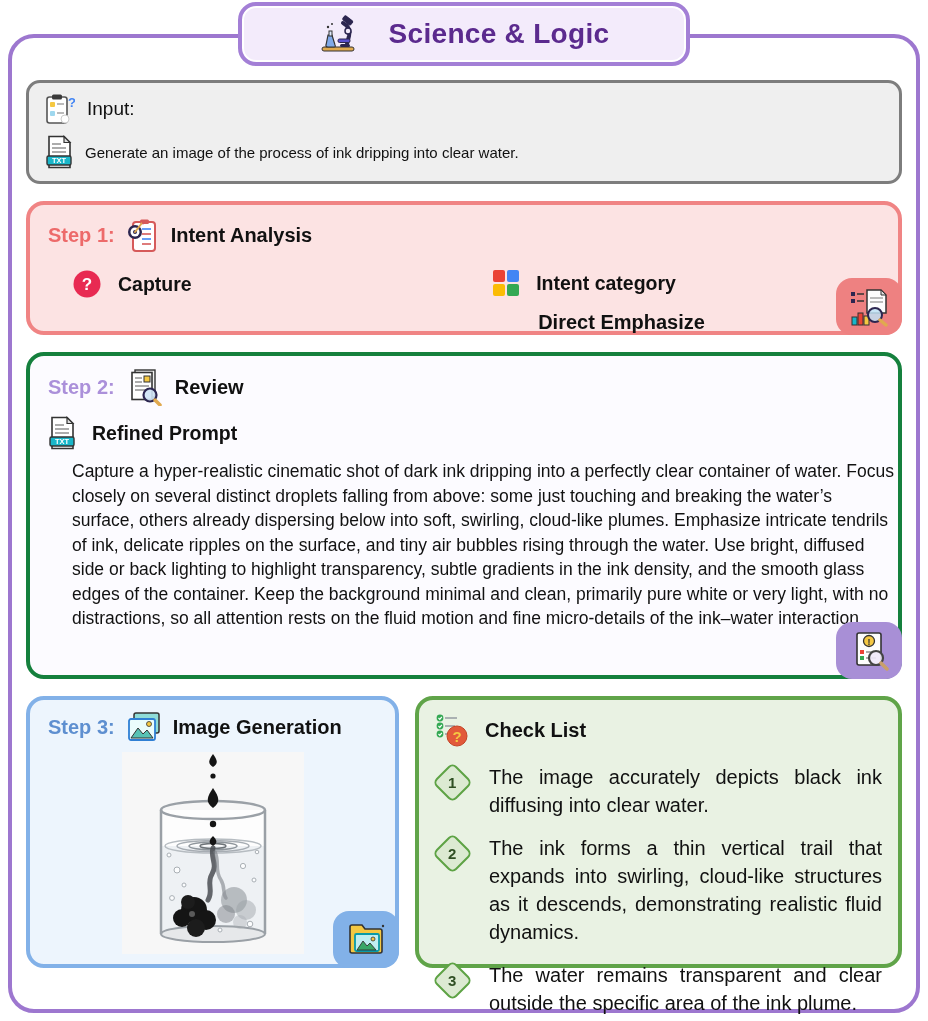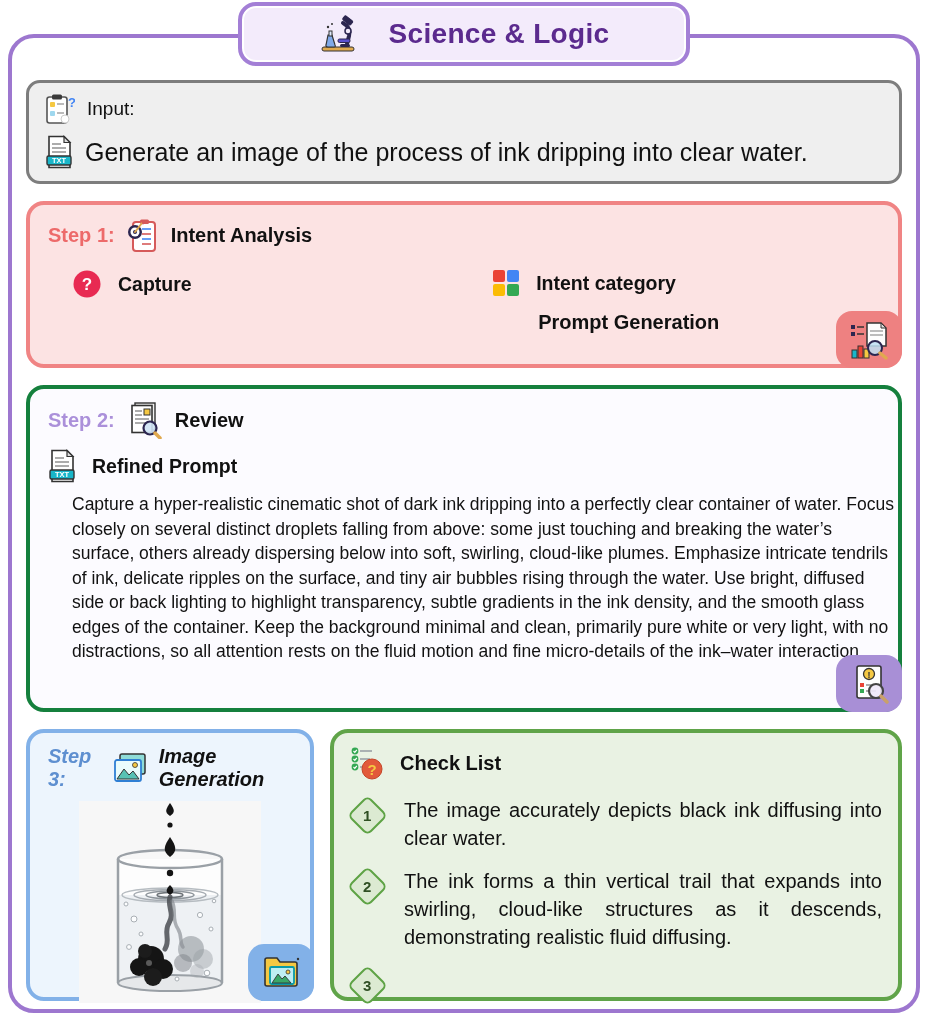--- a/index.html
+++ b/index.html
@@ -15,43 +15,43 @@
           display:flex;align-items:center;justify-content:center;gap:32px;z-index:5;
           box-shadow:0 0 0 2px #ffffff inset;}
   .banner-title{color:#5b2a8e;font-size:28px;font-weight:bold;letter-spacing:.3px;}
 
   
   .input-box{box-sizing:border-box;height:104px;border:3.5px solid #7d7d7d;border-radius:14px;
              background:#efefef;padding:10px 16px 12px;margin-bottom:17px;
              display:flex;flex-direction:column;justify-content:space-between;}
   .row{display:flex;align-items:center;gap:12px;}
   .input-label{font-weight:normal;font-size:19px;}
-  .input-text{font-size:25px;}
+  .input-text{font-size:15px;}
 
   
   .stepbox{position:relative;box-sizing:border-box;border-radius:18px;padding:12px 18px;margin-bottom:17px;}
-  .step1{background:#fce3e3;border:4px solid #f08484;height:167px;}
+  .step1{background:#fce3e3;border:4px solid #f08484;height:134px;}
   .step2{background:#fcfbff;border:4px solid #15803d;height:327px;}
   .step-header{display:flex;align-items:center;gap:12px;font-size:20px;}
   .step-label{font-weight:bold;}
   .s1{color:#ed6a6a}.s2{color:#ab90da}.s3{color:#5e8fd0}
   .step-title{font-weight:bold;color:#111;}
 
   .cols{display:flex;margin-top:16px;padding-left:24px;}
   .col-q{width:52%}.col-c{width:48%}
   .col-head{display:flex;gap:16px;align-items:center;font-weight:bold;font-size:19.5px;}
   .col-val{margin-left:46px;margin-top:14px;font-size:19px;}
   .col-val.bold{font-weight:bold;font-size:20px;}
 
   .prompt-head{display:flex;align-items:center;gap:16px;margin-top:10px;font-weight:bold;font-size:19.5px;}
   .prompt-text{margin:9px 13px 0 24px;width:826px;font-size:17.5px;line-height:1.405;}
 
   
   .bottom{display:flex;gap:16px;}
-  .step3{width:288px;height:272px;background:#edf5fd;border:4px solid #82b1e8;margin-bottom:0;font-style:italic;}
+  .step3{width:373px;height:272px;background:#edf5fd;border:4px solid #82b1e8;margin-bottom:0;}
   .checkbox{flex:1;height:272px;background:#e9f2e3;border:4px solid #60a449;border-radius:18px;
             position:relative;box-sizing:border-box;padding:8px 16px 10px;margin-bottom:0;}
   .check-header{display:flex;align-items:center;gap:14px;font-size:20px;font-weight:bold;margin-top:4px;}
   .check-item{display:flex;gap:15px;margin-top:15px;align-items:flex-start;}
   .diamond{flex:0 0 auto;width:25px;height:25px;transform:rotate(45deg);background:#dcead2;
            border:2.5px solid #5ea345;border-radius:6px;display:flex;align-items:center;justify-content:center;
            margin:5px 7px 0 3px;}
   .diamond span{transform:rotate(-45deg);font-weight:bold;font-size:15px;color:#2f4f23;}
   .check-text{font-size:20px;line-height:1.4;text-align:justify;}
 
@@ -155,21 +155,21 @@
           <span>
             <svg width="28" height="28" viewBox="0 0 28 28">
               <rect x="1" y="1" width="12" height="12" rx="2" fill="#ea4335"></rect>
               <rect x="15" y="1" width="12" height="12" rx="2" fill="#4285f4"></rect>
               <rect x="1" y="15" width="12" height="12" rx="2" fill="#fbbc05"></rect>
               <rect x="15" y="15" width="12" height="12" rx="2" fill="#34a853"></rect>
             </svg>
           </span>
           <span>Intent category</span>
         </div>
-        <div class="col-val bold">Prompt Generation</div>
+        <div class="col-val bold">Direct Emphasize</div>
       </div>
     </div>
     <div class="corner-badge cb-red">
       <span>
         <svg width="44" height="40" viewBox="0 0 44 40">
           <path d="M20 3 L34 3 L39 8 L39 26 L20 26 Z" fill="#fdfdfd" stroke="#333" stroke-width="1.5"></path>
           <path d="M34 3 L34 8 L39 8 Z" fill="#ddd" stroke="#333"></path>
           <line x1="23" y1="11" x2="36" y2="11" stroke="#999" stroke-width="1.3"></line>
           <line x1="23" y1="15" x2="36" y2="15" stroke="#999" stroke-width="1.3"></line>
           <rect x="4" y="5" width="4" height="4" fill="#2c2650"></rect>
@@ -337,22 +337,23 @@
       <div class="check-item">
         <div class="diamond">
             <span>1</span>
           </div>
         <div class="check-text">The image accurately depicts black ink diffusing into clear water.</div>
       </div>
       <div class="check-item">
         <div class="diamond">
             <span>2</span>
           </div>
-        <div class="check-text">The ink forms a thin vertical trail that expands into swirling, cloud-like structures as it descends, demonstrating realistic fluid diffusing.</div>
+        <div class="check-text">The ink forms a thin vertical trail that expands into swirling, cloud-like structures as it descends, demonstrating realistic fluid dynamics.</div>
       </div>
       <div class="check-item">
         <div class="diamond">
             <span>3</span>
           </div>
+        <div class="check-text">The water remains transparent and clear outside the specific area of the ink plume.</div>
       </div>
     </div>
   </div>
 </div>
 
 </body></html>

